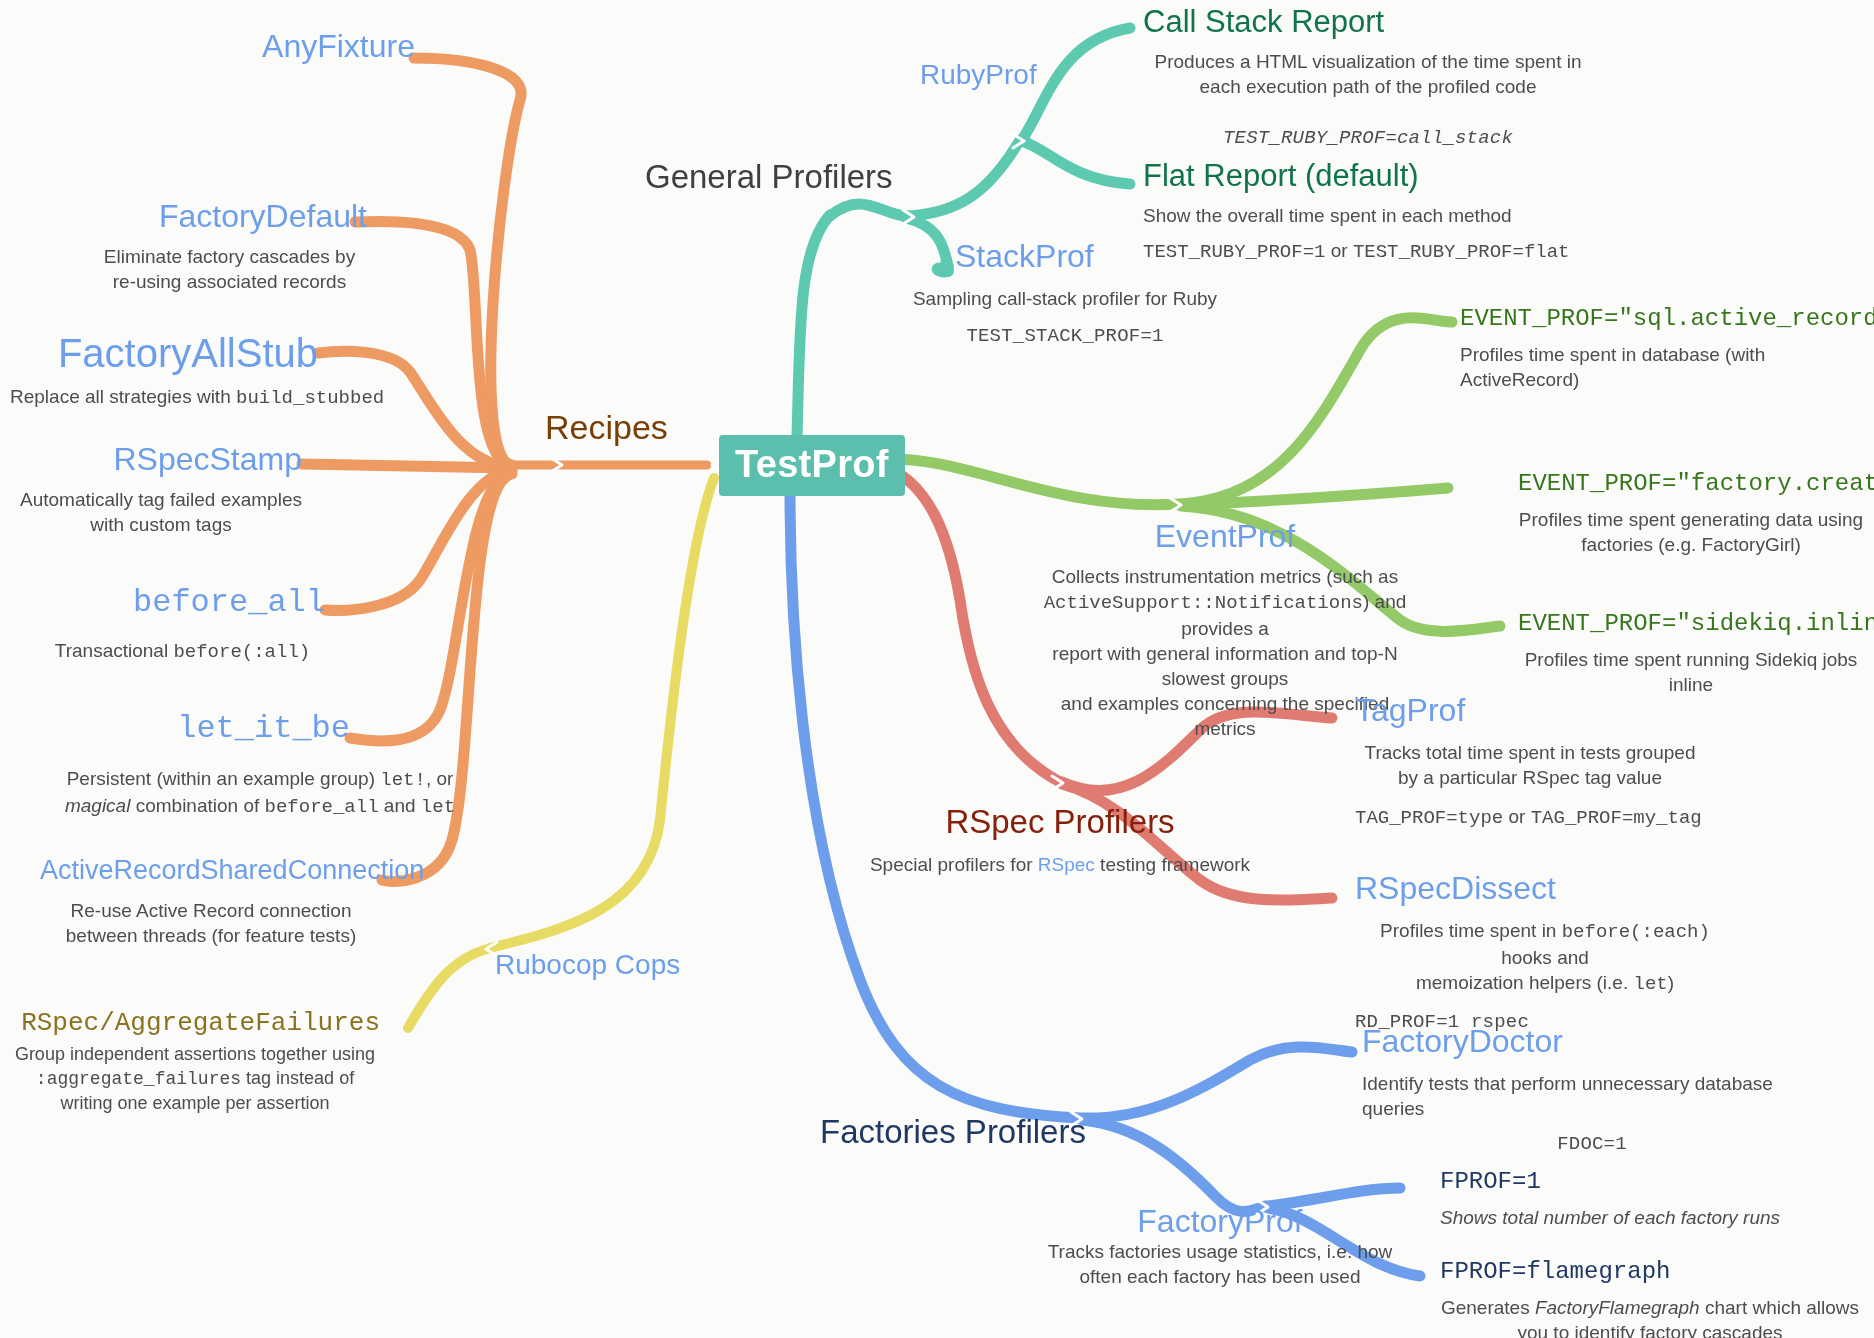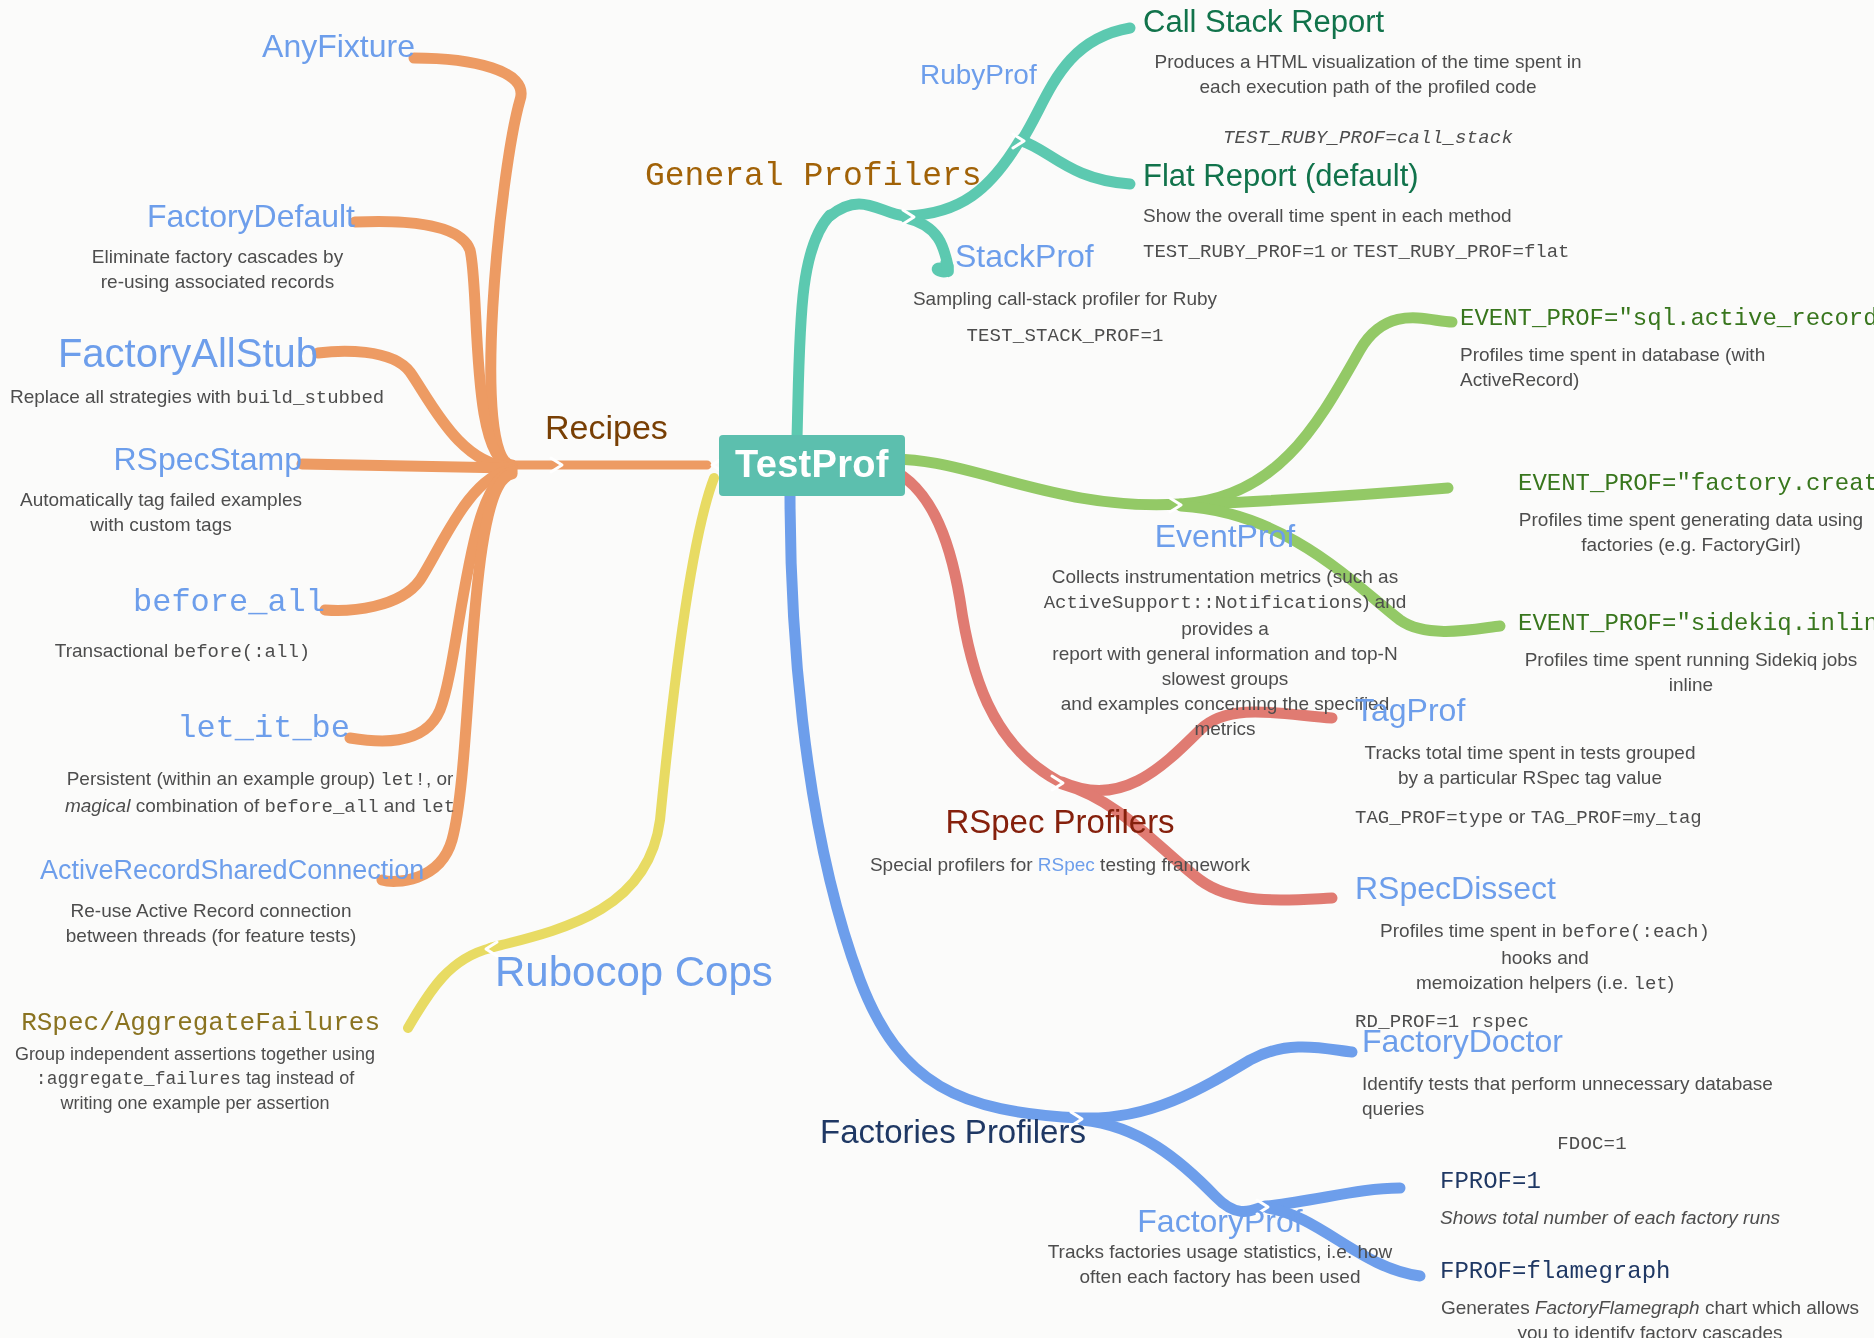--- a/index.html
+++ b/index.html
@@ -24,21 +24,21 @@
   #central{
     position:absolute;left:719px;top:435px;
     background:#5cbfae;color:#ffffff;
     font-size:38px;font-weight:bold;
     padding:8px 16px 10px 16px;border-radius:4px;
     letter-spacing:.3px;
   }
 
   .blue-ttl{color:#6d9eeb;}
   .grn-code{color:#38761d;font-family:"Liberation Mono", monospace;}
-  .teal-ttl{color:#a16207;font-family:Liberation Mono, monospace;}
+  .teal-ttl{color:#404040;}
   .navy-ttl{color:#1f3864;}
   .darkred-ttl{color:#85200c;}
   .brown-ttl{color:#783f04;}
   .olive-ttl{color:#8a7320;font-family:"Liberation Mono", monospace;}
   .seagreen-h{color:#11734b;}
   .rspec-link{color:#6d9eeb;}
 </style>
 </head>
 <body>
 
@@ -127,21 +127,21 @@
   </div>
 
   <div class="node" style="left:545px;top:410px;">
     <div class="ttl brown-ttl" style="font-size:34px;">Recipes</div>
   </div>
 
   <div class="node" style="left:60px;top:30px;width:355px;">
     <div class="ttl blue-ttl" style="font-size:32px;text-align:right;">AnyFixture</div>
   </div>
 
-  <div class="node" style="left:20px;top:200px;width:335px;">
+  <div class="node" style="left:32px;top:200px;width:335px;">
     <div class="ttl blue-ttl" style="font-size:32px;text-align:right;">FactoryDefault</div>
     <div class="desc" style="margin-top:10px;padding-left:60px;">Eliminate factory cascades by re-using associated records</div>
   </div>
 
   <div class="node" style="left:10px;top:332px;width:308px;">
     <div class="ttl blue-ttl" style="font-size:40px;text-align:right;">FactoryAllStub</div>
     <div class="desc" style="margin-top:10px;width:390px;text-align:left;"><span>Replace all strategies with </span><span class="mono">build_stubbed</span></div>
   </div>
 
   <div class="node" style="left:20px;top:443px;width:282px;">
@@ -161,21 +161,21 @@
       <span class="it">magical</span><span> combination of </span><span class="mono">before_all</span><span> and </span><span class="mono">let</span>
     </div>
   </div>
 
   <div class="node" style="left:40px;top:856px;width:342px;">
     <div class="ttl blue-ttl" style="font-size:27px;text-align:right;">ActiveRecordSharedConnection</div>
     <div class="desc" style="margin-top:14px;">Re-use Active Record connection between threads (for feature tests)</div>
   </div>
 
   <div class="node" style="left:495px;top:950px;">
-    <div class="ttl" style="font-size:42px;color:#6d9eeb;">Rubocop Cops</div>
+    <div class="ttl" style="font-size:28px;color:#6d9eeb;">Rubocop Cops</div>
   </div>
 
   <div class="node" style="left:10px;top:1010px;width:370px;">
     <div class="ttl olive-ttl" style="font-size:26px;text-align:right;">RSpec/AggregateFailures</div>
     <div class="desc" style="margin-top:6px;font-size:18px;">
       <span>Group independent assertions together using</span><br>
       <span class="mono">:aggregate_failures</span><span> tag instead of</span><br>
       <span>writing one example per assertion</span>
     </div>
   </div>

